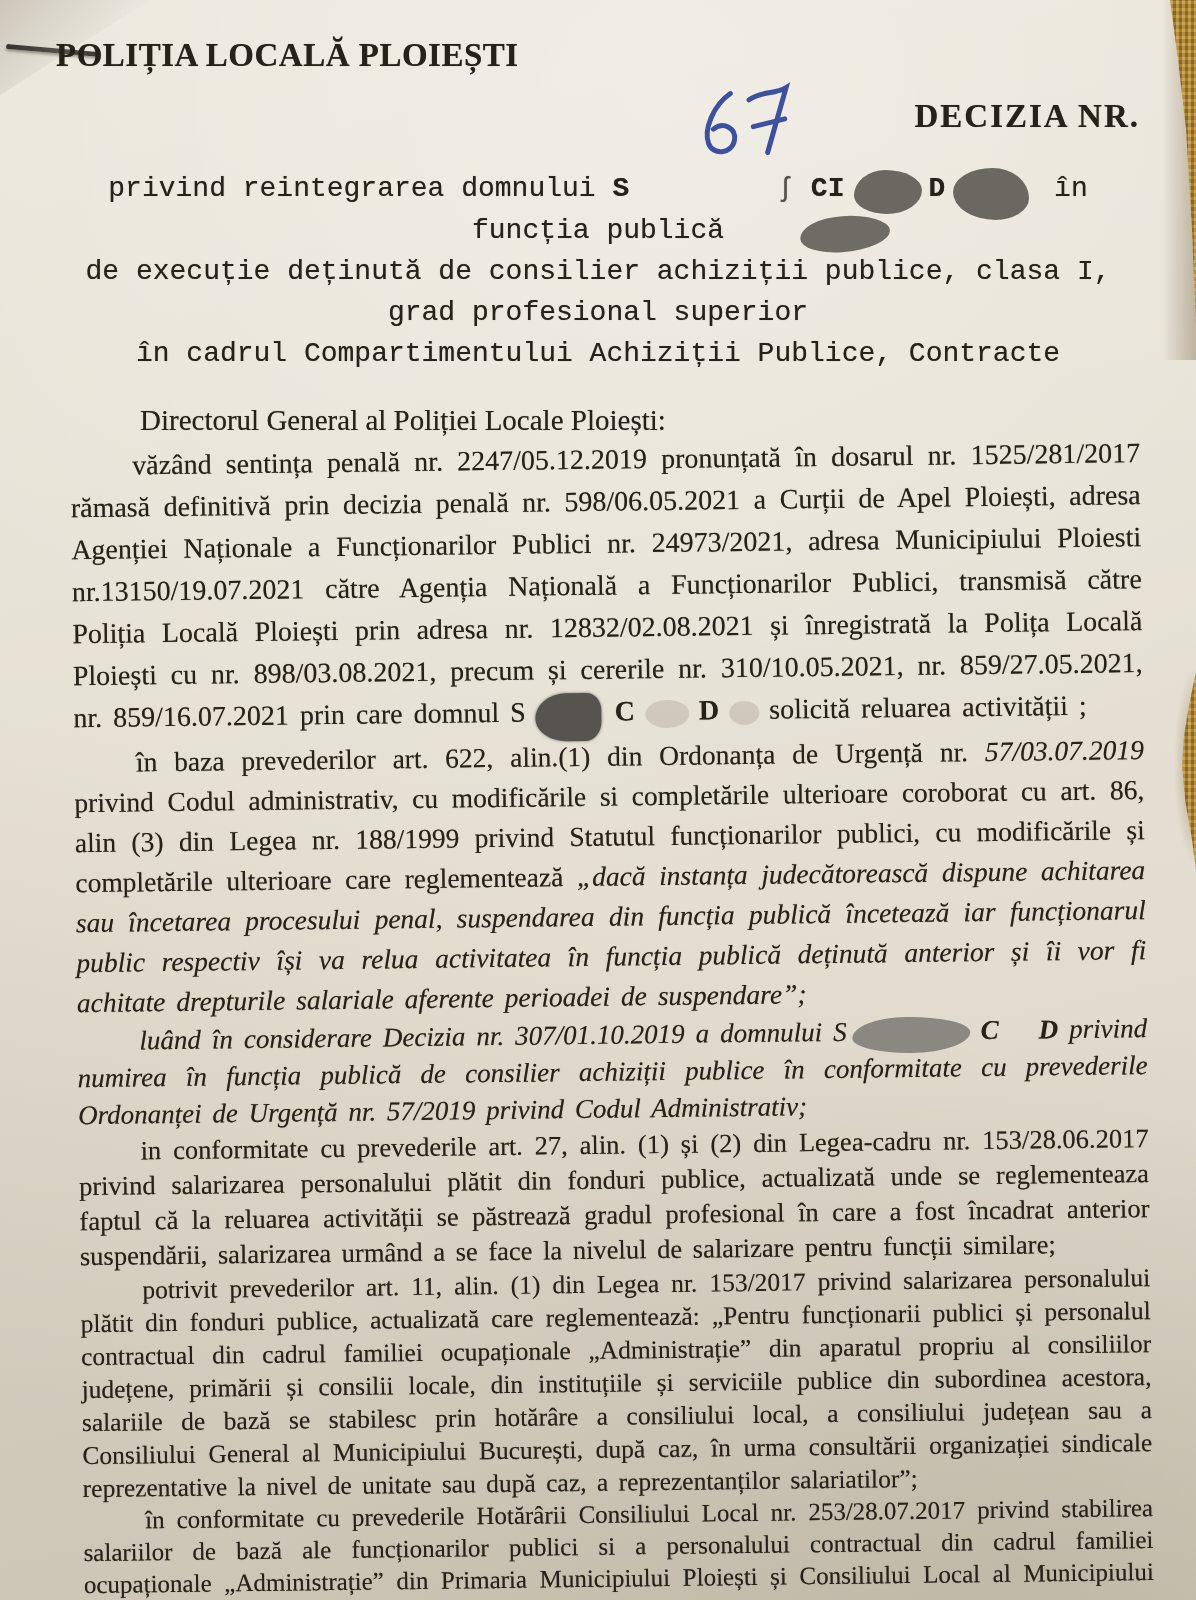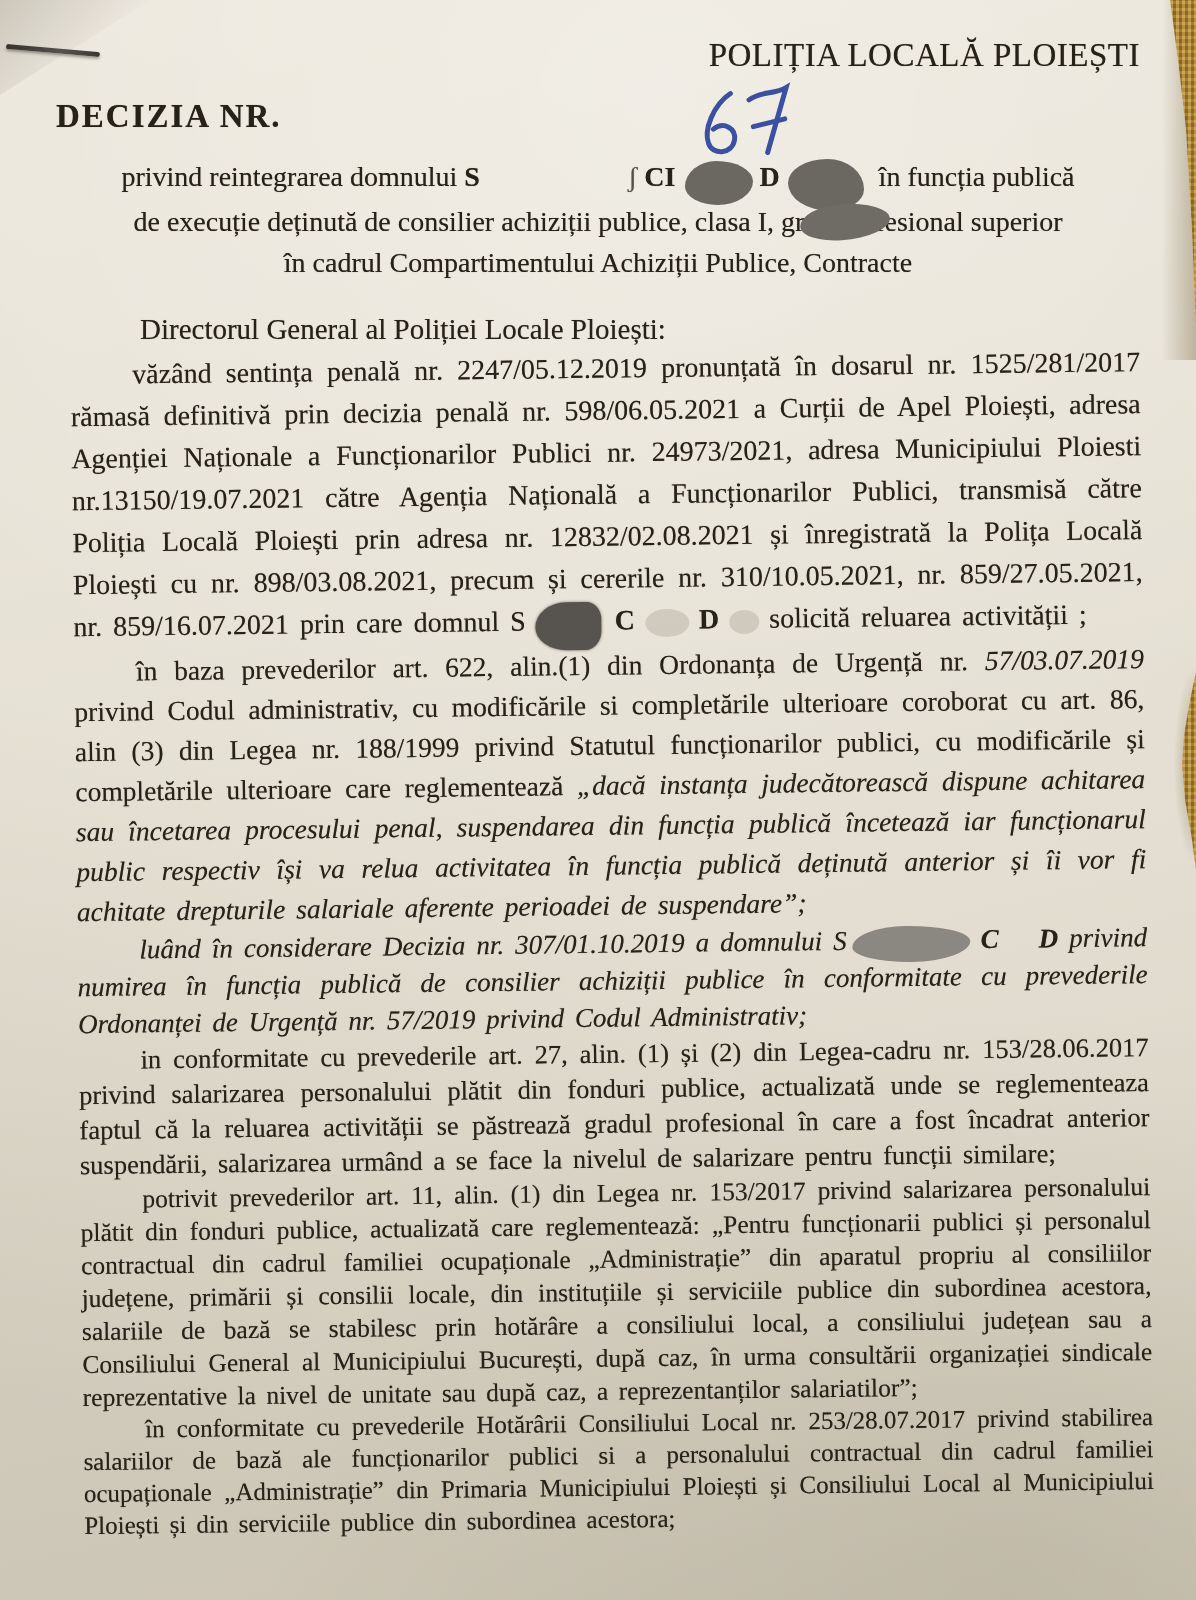--- a/index.html
+++ b/index.html
@@ -45,27 +45,27 @@
     background:linear-gradient(90deg,#35332f,#55524b 60%,#3b3934);
     border-radius:3px;transform:rotate(5deg);
     box-shadow:0 2px 3px rgba(60,50,30,.45);
   }
   
   .content{
     position:absolute;left:56px;top:34px;width:1084px;color:#272219;
     text-shadow:0 0 .7px rgba(45,38,28,.55);
   }
   .org{
-    margin:0;font-size:33px;line-height:42px;font-weight:normal;letter-spacing:.5px;text-align:right;
+    margin:0;font-size:33px;line-height:42px;font-weight:bold;letter-spacing:.5px;
   }
-  .title-row{position:relative;height:50px;margin-top:22px;text-align:left;}
+  .title-row{position:relative;height:50px;margin-top:22px;text-align:right;}
   .title-label{font-size:33px;font-weight:bold;letter-spacing:2px;}
   .handwritten{position:absolute;left:calc(50% + 95px);top:-16px;}
   .handwritten svg{transform:rotate(-5deg);}
-  .subtitle{position:relative;margin-top:8px;text-align:center;font-size:28px;line-height:41px;}
+  .subtitle{position:relative;margin-top:20px;text-align:center;font-size:28px;line-height:41px;font-family:Liberation Mono, monospace;}
   .erased-gap{display:inline-block;width:148px;}
   .stray{color:rgba(70,64,56,.75);font-weight:normal;}
   .blob{display:inline-block;vertical-align:middle;background:#6b6862;}
   .blob-sub1{width:68px;height:44px;margin:0 6px -6px 10px;border-radius:46% 54% 52% 48%/58% 46% 54% 42%;}
   .blob-sub2{width:76px;height:52px;margin:0 8px -10px 8px;border-radius:52% 48% 44% 56%/46% 58% 42% 54%;}
   .blob-grad{position:absolute;left:744px;top:48px;width:90px;height:36px;
     border-radius:48% 52% 55% 45%/55% 48% 52% 45%;transform:rotate(-4deg);background:#6f6c66;}
   .heading{margin:30px 0 0 84px;font-size:29px;font-weight:normal;}
   .body-text{
     margin-top:8px;padding-left:14px;

